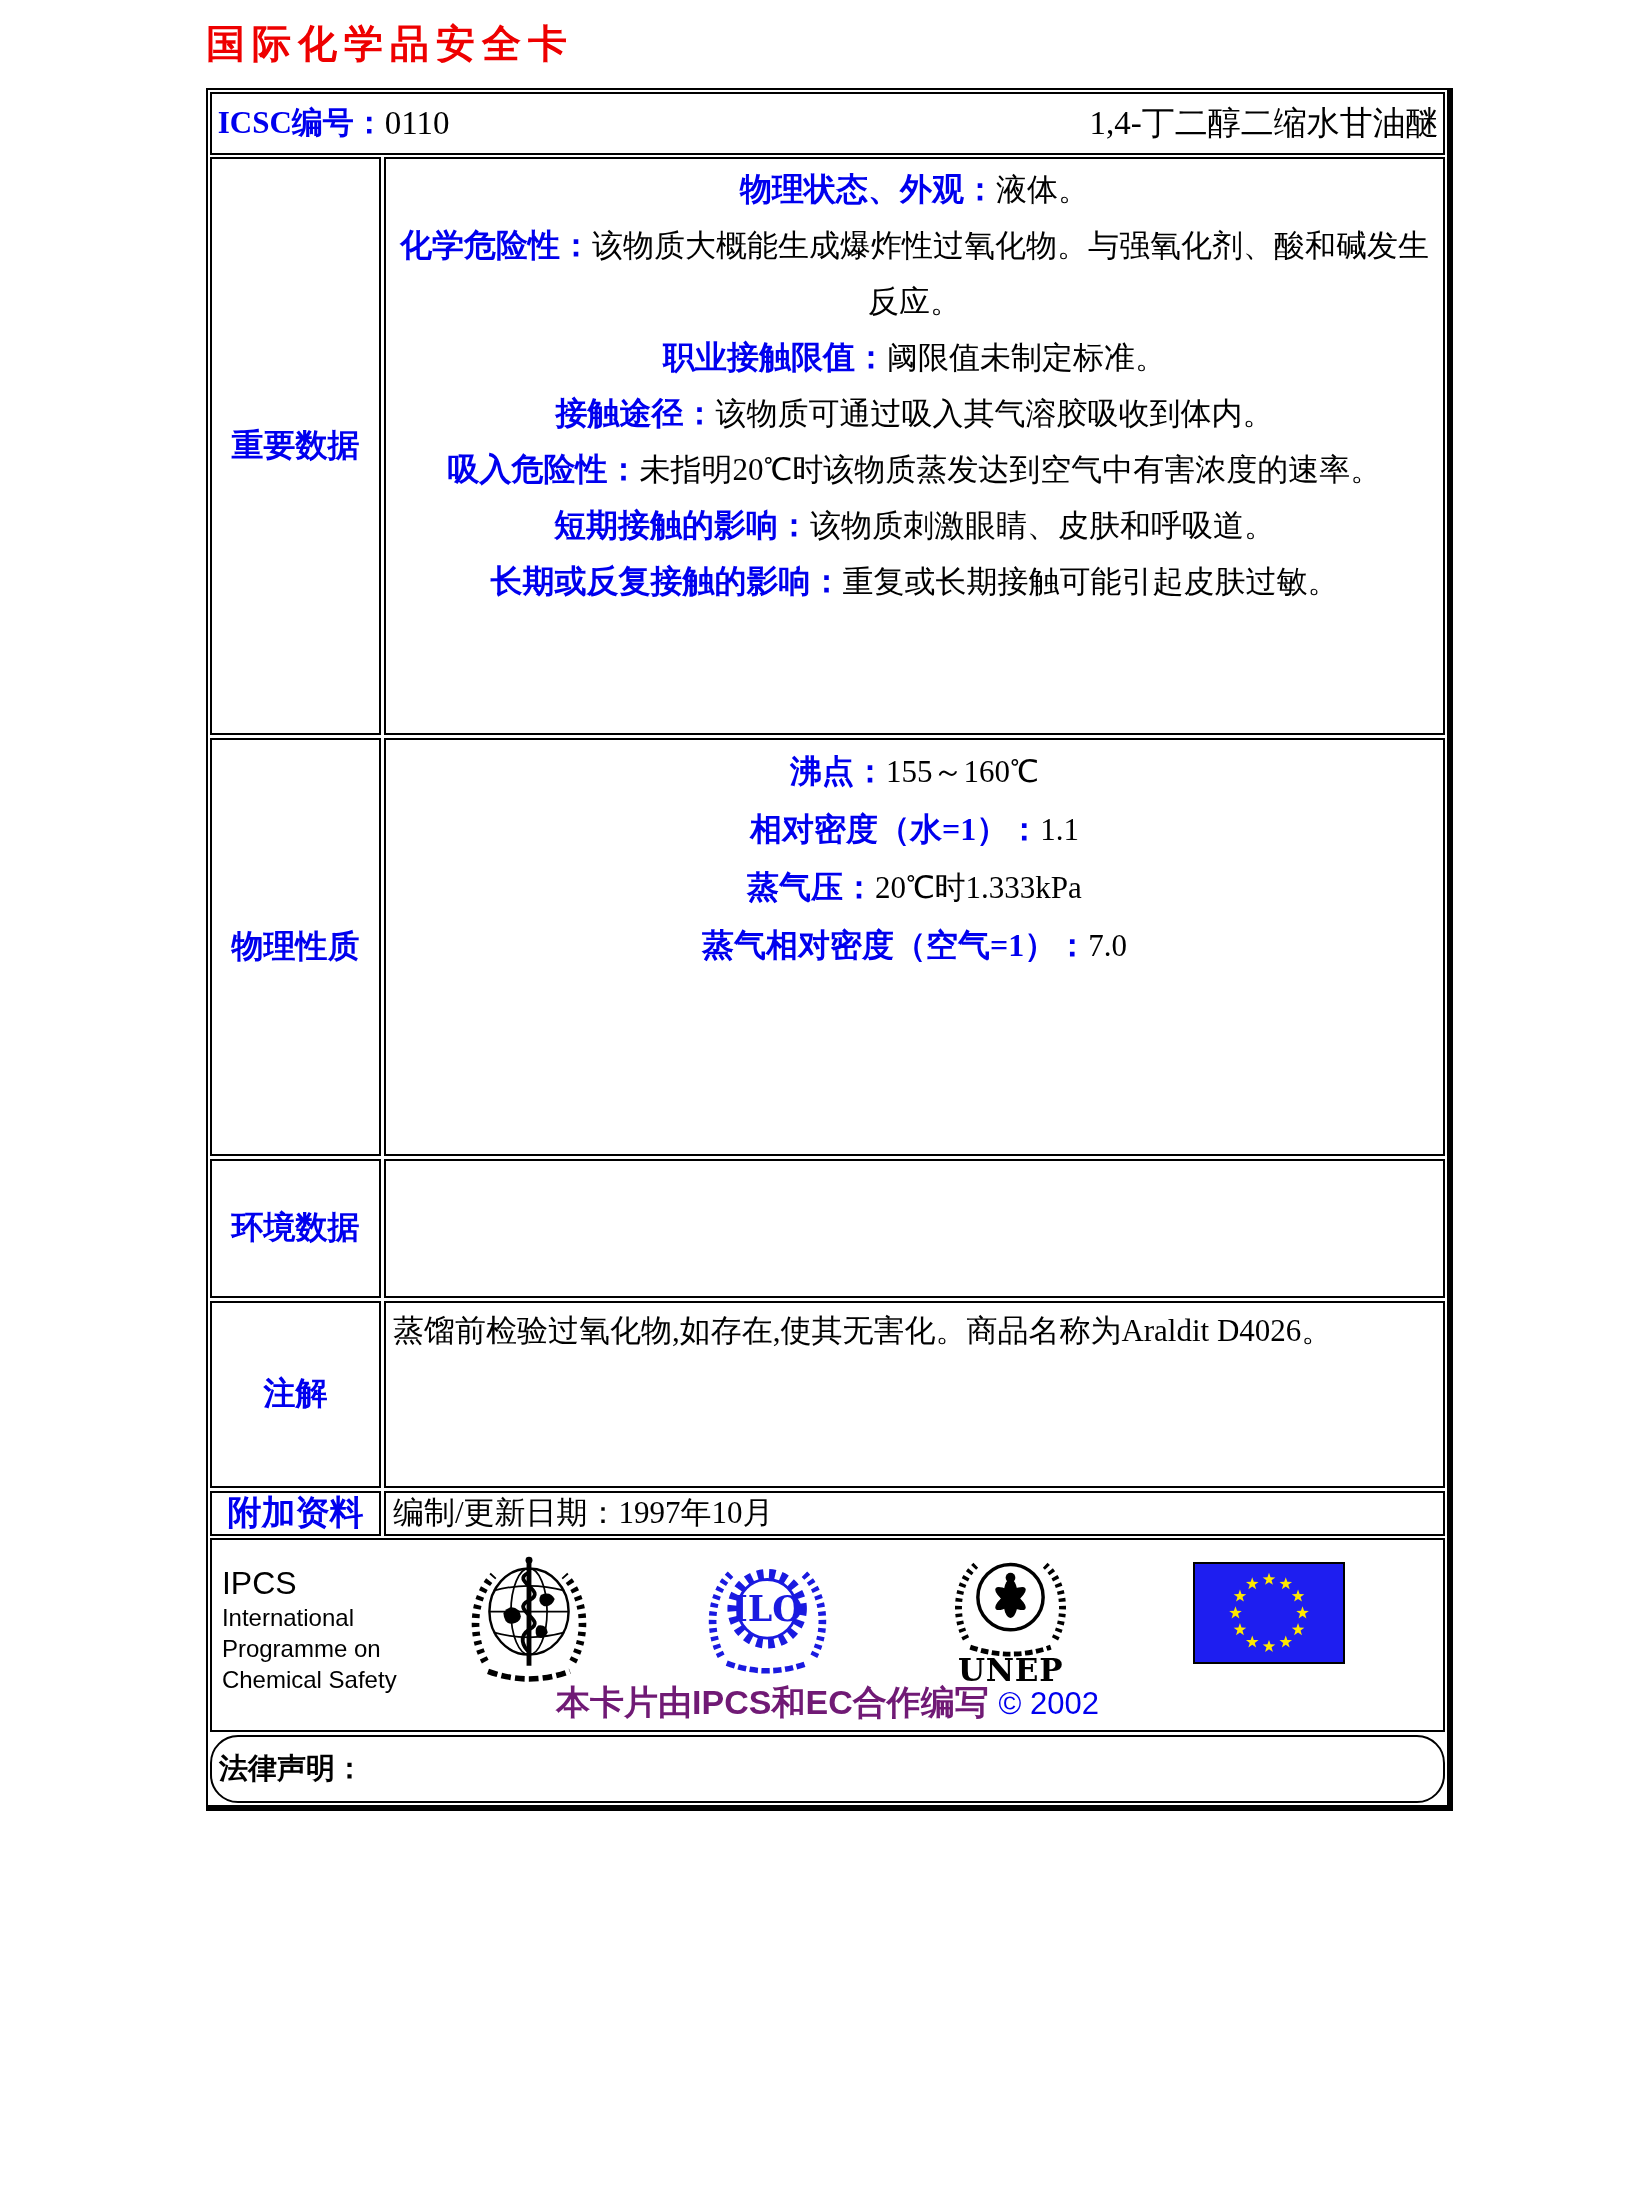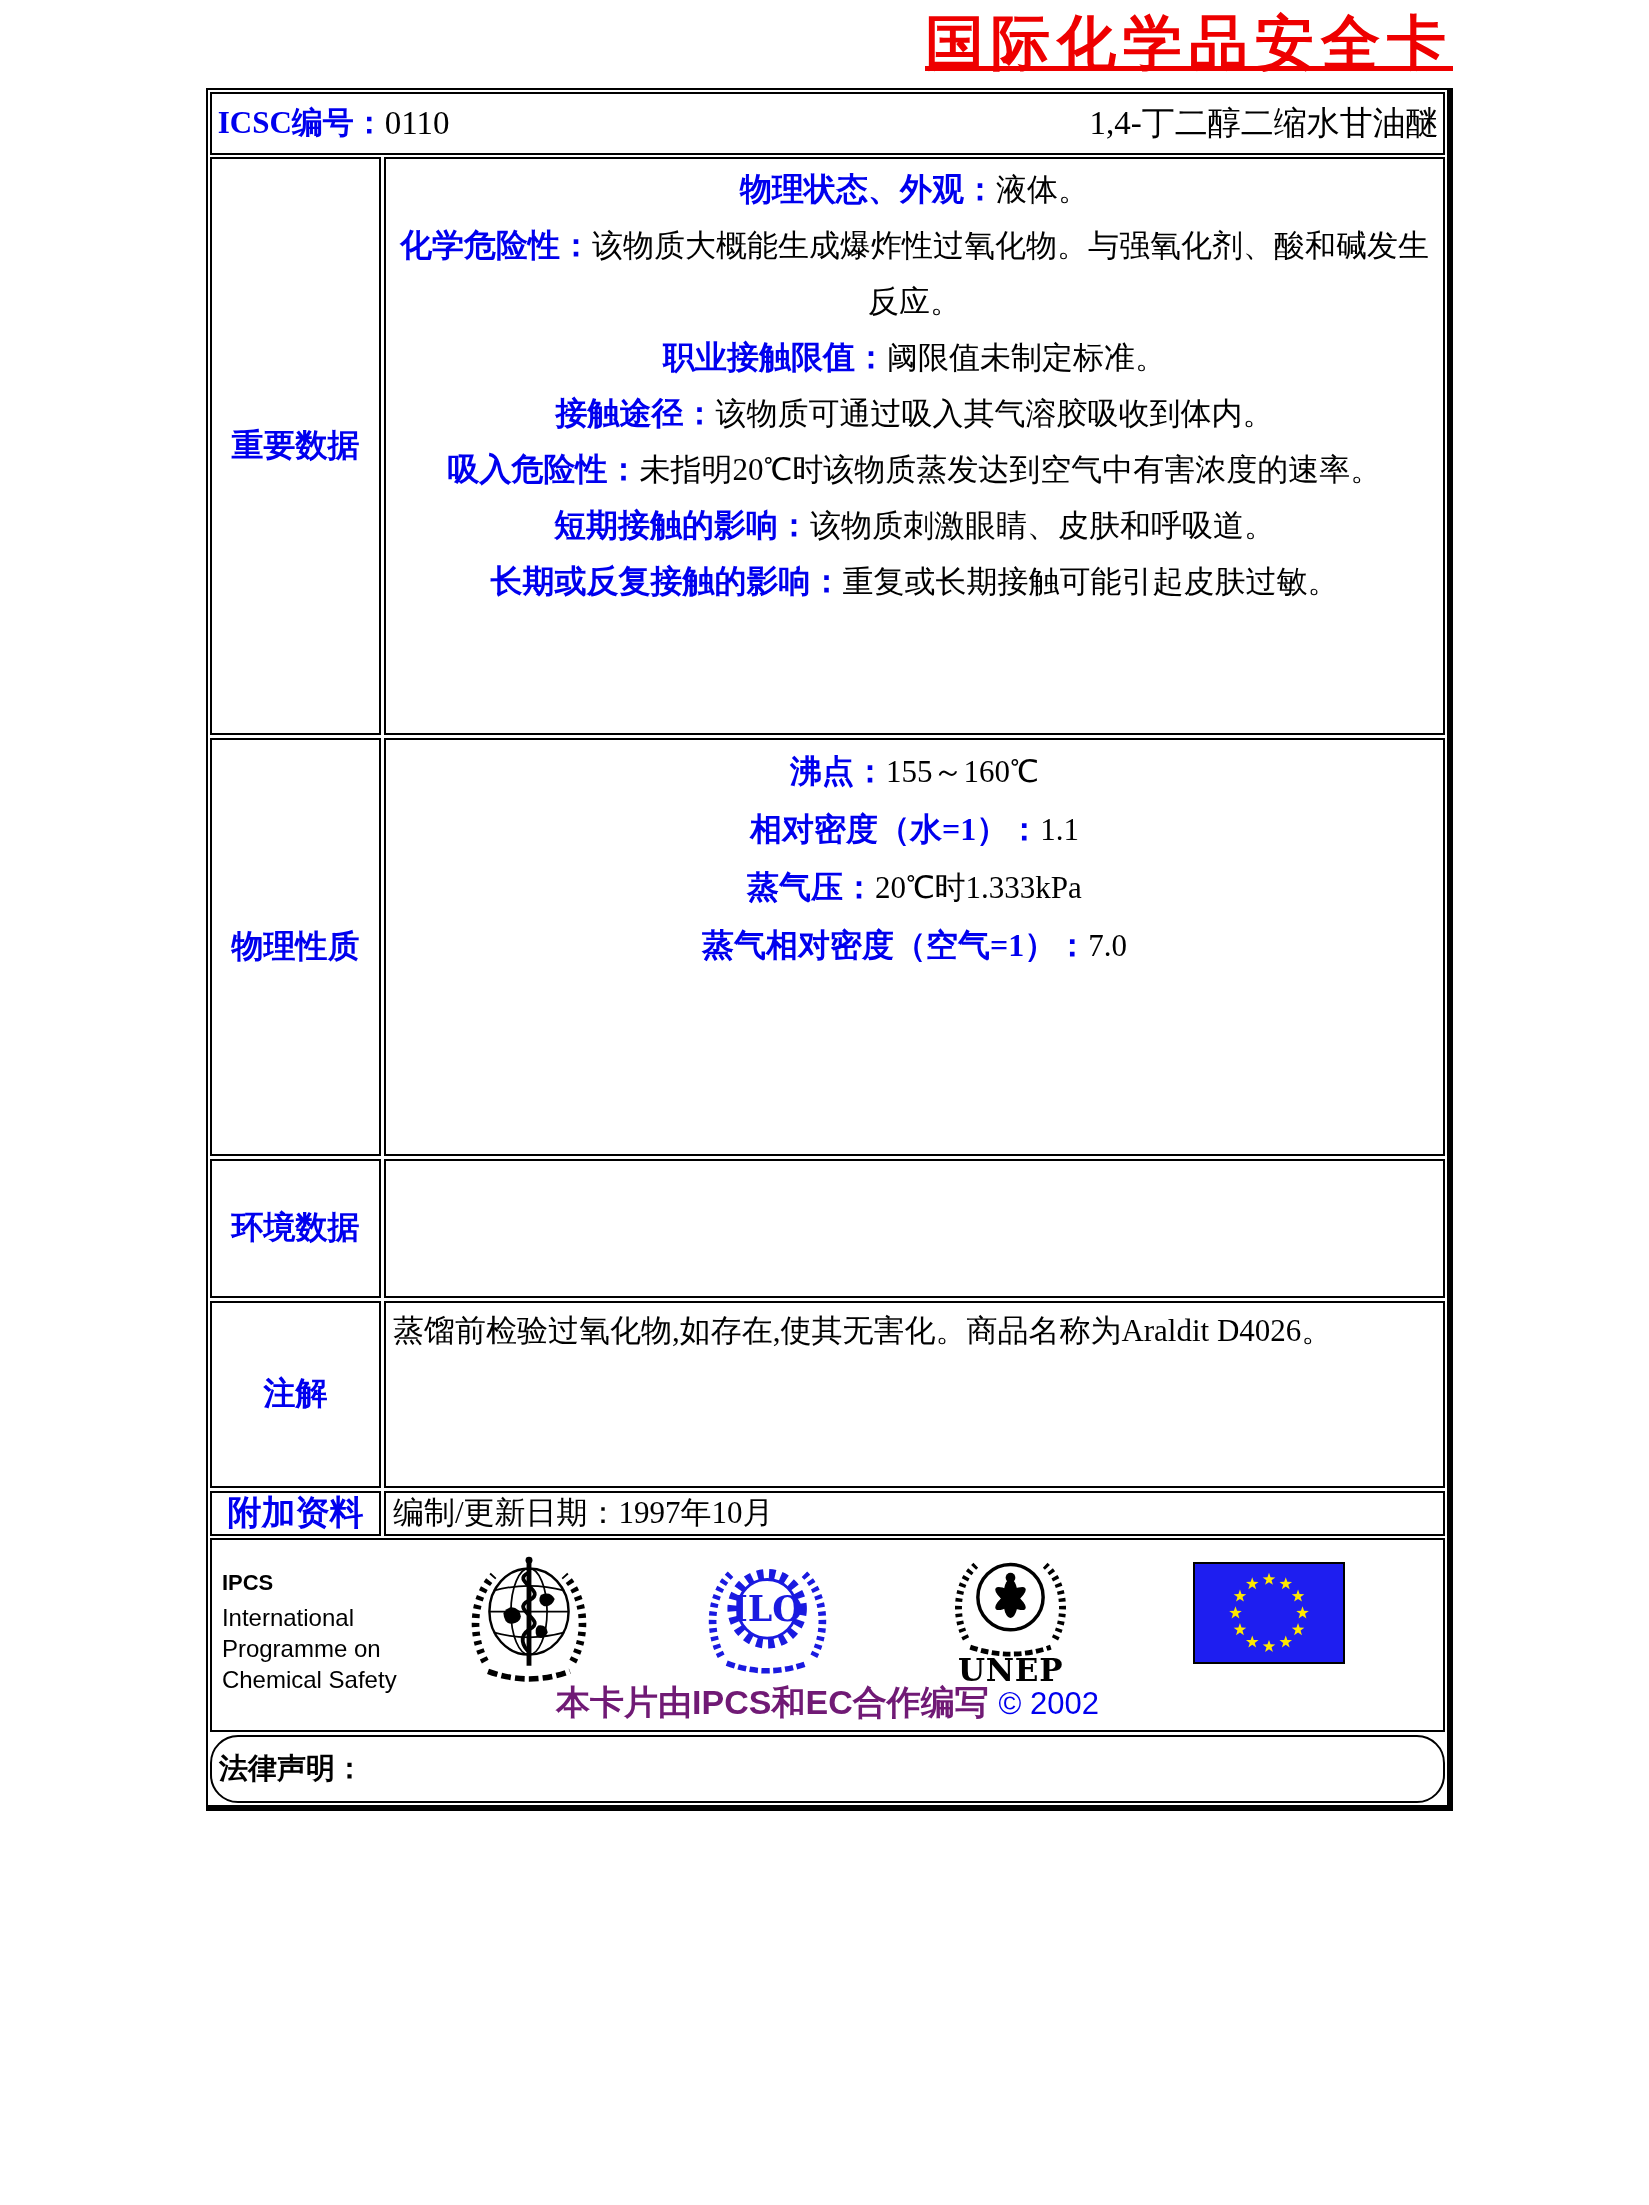--- a/index.html
+++ b/index.html
@@ -1,19 +1,19 @@
 <!DOCTYPE html>
 <html style="font-size:11px"><head>
 <meta charset="utf-8">
 <style>
   html,body{margin:0;padding:0;background:#ffffff;}
   body{width:1650px;height:2205px;position:relative;font-family:"Liberation Serif",serif;color:#000;}
-  .page-title{margin:11px 0 12.5px 206px;width:1247px;text-align:right;
-    font-family:"DejaVu Serif",serif;font-weight:bold;font-size:59px;line-height:64px;
-    letter-spacing:7px;text-decoration:underline;}
+  .page-title{margin:11px 0 12.5px 206px;width:1247px;text-align:left;
+    font-family:"DejaVu Serif",serif;font-weight:bold;font-size:39px;line-height:64px;
+    letter-spacing:7px;}
   .card{margin-left:206px;width:1247px;box-sizing:border-box;
     border:2.8px solid #000;border-right-width:6.3px;border-bottom-width:6.3px;
     padding:2.1px;display:flex;flex-direction:column;gap:2.8px;background:#fff;}
   .row{display:flex;gap:2.8px;box-sizing:border-box;}
   .cell{border:2.1px solid #000;box-sizing:border-box;background:#fff;}
   .label-cell{width:171px;flex:0 0 171px;display:flex;align-items:center;justify-content:center;text-align:center;}
   .content-cell{flex:1 1 auto;padding:5.6px 7px;}
   .sec-label{font-family:"Liberation Sans",sans-serif;font-weight:bold;font-size:32px;}
   .blue{color:#0000EE;}
   .inline-lbl{font-family:Liberation Serif, serif;font-weight:bold;font-size:32px;color:#0000EE;}
@@ -35,21 +35,21 @@
   .r-additional .body-txt{font-size:31px;}
   .r-logos{height:194px;}
   .r-logos .cell{flex:1;position:relative;}
   .r-legal{height:68px;}
   .r-legal .cell{flex:1;display:flex;align-items:center;padding:15px 7px;border-radius:28px;}
   .r-legal .inline-lbl{color:#000;font-size:29px;}
   .r-legal .body-txt{font-size:29px;}
   .notes-cell{padding-top:7px;}
   
   .ipcs-block{position:absolute;left:9.8px;top:24px;font-family:"Liberation Sans",sans-serif;}
-  .ipcs-acronym{font-weight:bold;font-size:22px;line-height:38px;}
+  .ipcs-acronym{font-weight:normal;font-size:32px;line-height:38px;}
   .ipcs-line{font-size:24px;line-height:31px;}
   .logo{position:absolute;}
   .logo-who{left:251px;top:8.4px;}
   .logo-ilo{left:491px;top:12.5px;}
   .logo-unep{left:736px;top:7px;text-align:center;}
   .unep-word{font-family:"DejaVu Serif",serif;font-weight:bold;font-size:31px;line-height:31px;letter-spacing:0.7px;margin-top:-4.2px;}
   .logo-eu{left:981px;top:22px;width:152px;height:102px;background:#1e1ef0;border:2.1px solid #000;box-sizing:border-box;}
   .footer-caption{position:absolute;left:0;right:0;bottom:4.2px;text-align:center;}
   .caption-main{font-family:"Liberation Sans",sans-serif;font-weight:bold;font-size:34px;color:#701a75;}
   .caption-copy{font-family:"Liberation Sans",sans-serif;font-size:31px;color:#0000EE;margin-left:9.8px;}

